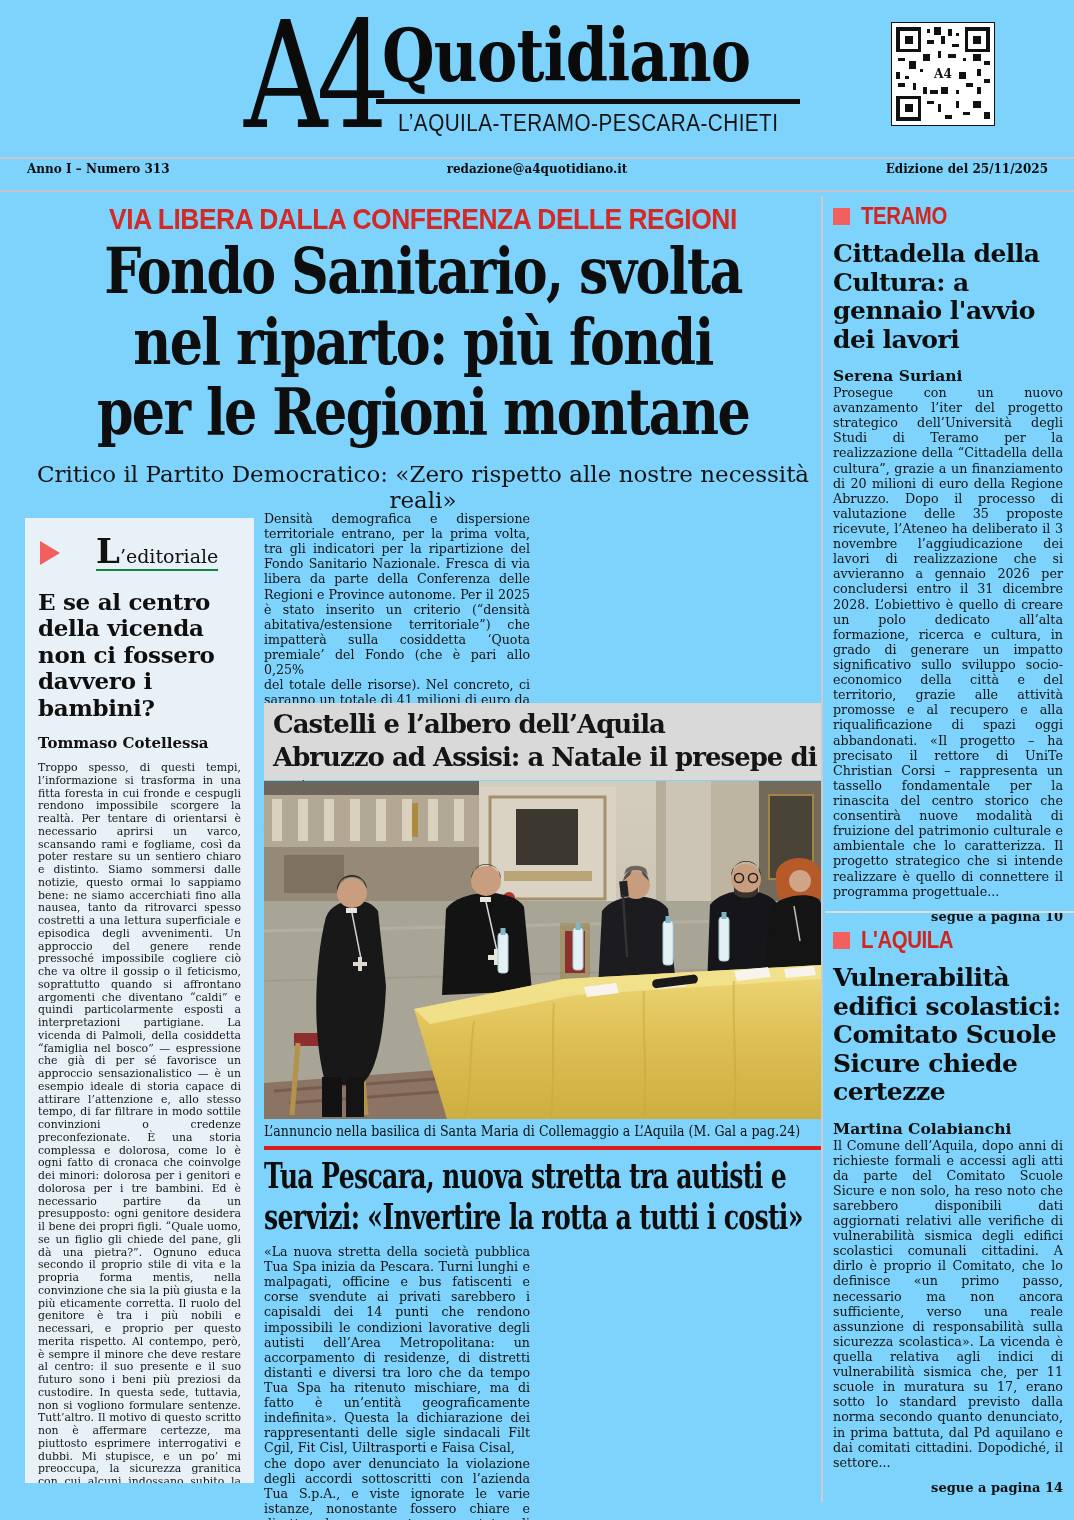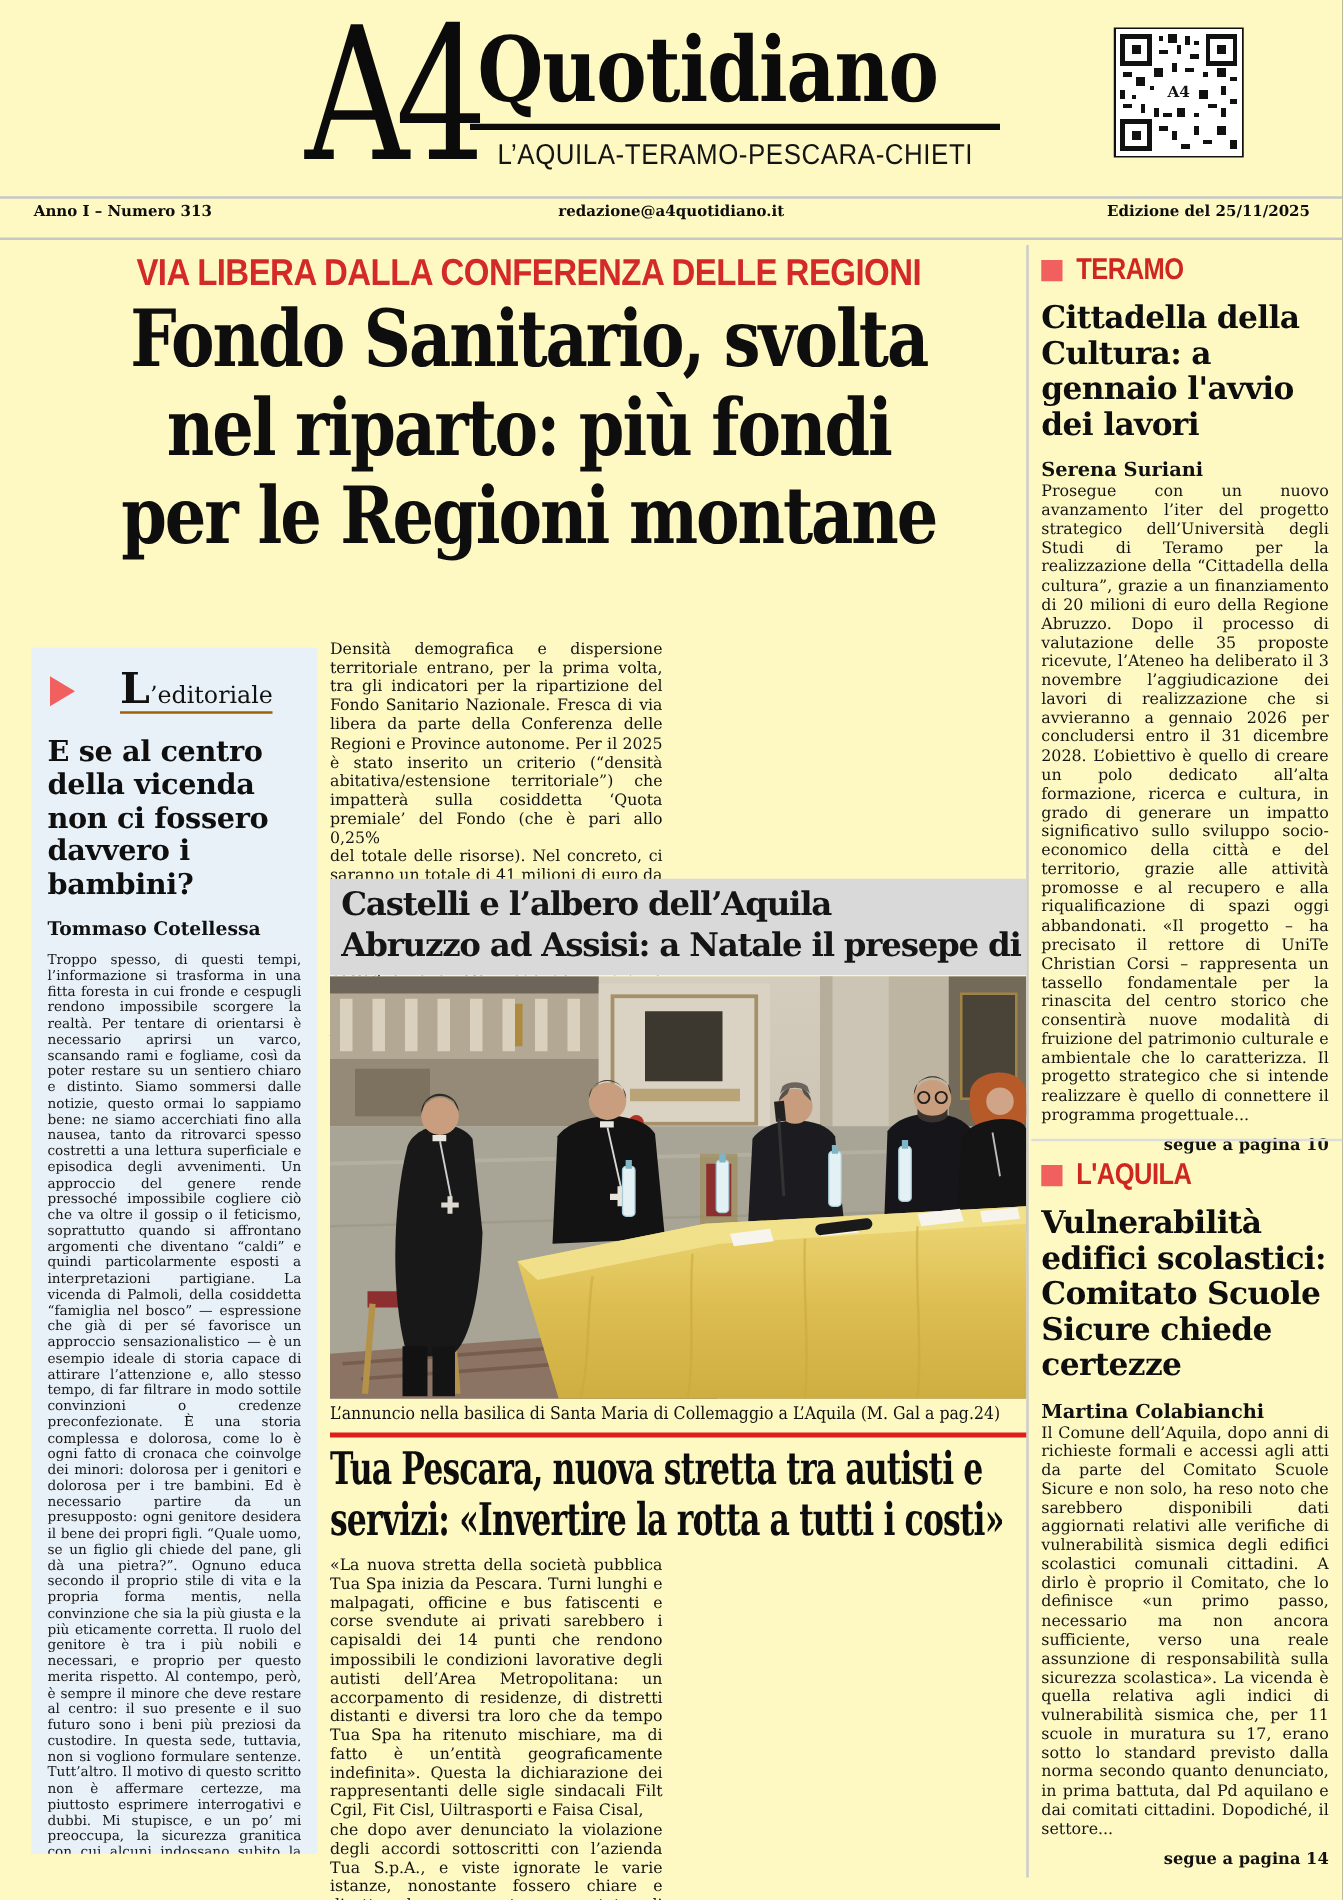--- a/index.html
+++ b/index.html
@@ -1,16 +1,16 @@
 <!DOCTYPE html>
 <html><head>
 <meta charset="utf-8">
 <style>
   html,body{margin:0;padding:0;background:#888;}
-  .page{position:relative;width:1074px;height:1520px;margin:0 auto;background:#fef9c3;overflow:hidden;
+  .page{position:relative;width:1074px;height:1520px;margin:0 auto;background:#7dd3fc;overflow:hidden;
         font-family:"DejaVu Serif",serif;color:#111;}
   .abs{position:absolute;}
 
   
   .logo-a4{left:244px;top:2px;font-size:148px;line-height:1;font-weight:400;letter-spacing:-14px;
            transform:scaleX(.78);transform-origin:0 0;color:#0b0b0b;}
   .masthead-rule{left:376px;top:99px;width:424px;height:5px;background:#0c0c0c;}
   .logo-quotidiano{left:382px;top:16px;font-size:72px;font-weight:700;letter-spacing:-1px;line-height:1.1;
            transform:scaleX(.84);transform-origin:0 0;color:#0b0b0b;white-space:nowrap;}
   .logo-tagline{left:398px;top:110px;font-family:"Liberation Sans",sans-serif;font-size:23px;letter-spacing:.5px;
@@ -56,21 +56,21 @@
 
   .tua-headline{left:264px;top:1155px;width:800px;transform:scaleX(.7);transform-origin:0 0;}
   .tua-line{display:block;font-size:36px;font-weight:700;letter-spacing:-1px;line-height:1.14;
             color:#0d0d0d;white-space:nowrap;}
 
   
   .editorial{left:25px;top:518px;width:229px;height:965px;background:#e9f1f8;box-sizing:border-box;
              padding:14px 13px 10px;overflow:hidden;}
   .ed-header{display:flex;align-items:center;gap:36px;padding:2px 0 8px 2px;}
   .tri{width:0;height:0;border-left:20px solid #f15f5f;border-top:12px solid transparent;border-bottom:12px solid transparent;}
-  .ed-word{border-bottom:2px solid #a16207;padding-bottom:1px;line-height:1;}
+  .ed-word{border-bottom:2px solid #15803d;padding-bottom:1px;line-height:1;}
   .ed-word .bigL{font-size:34px;font-weight:700;}
   .ed-word .rest{font-size:19px;}
   .ed-title{margin-top:10px;font-size:23px;font-weight:700;line-height:1.15;letter-spacing:-.3px;color:#0f0f0f;}
   .ed-author{margin-top:13px;font-size:15px;font-weight:700;}
   .ed-body{margin-top:10px;font-size:10.9px;line-height:1.17;text-align:justify;color:#161616;}
 
   
   .vsep{left:821px;top:196px;width:2px;height:1306px;background:#cccccc;}
   .right-sec{left:833px;width:230px;}
   .sec-teramo{top:202px;}
@@ -159,20 +159,21 @@
   <div class="abs hrule" style="top:157px"></div>
   <div class="abs infobar info-left">Anno I – Numero 313</div>
   <div class="abs infobar info-center">redazione@a4quotidiano.it</div>
   <div class="abs infobar info-right">Edizione del 25/11/2025</div>
   <div class="abs hrule" style="top:190px"></div>
 
   <div class="abs vsep"></div>
 
   <div class="abs kicker">VIA LIBERA DALLA CONFERENZA DELLE REGIONI</div>
   <div class="abs headline">Fondo Sanitario, svolta nel riparto: più fondi per le Regioni montane</div>
+  <div class="abs subhead">Critico il Partito Democratico: «Zero rispetto alle nostre necessità reali»</div>
 
   <div class="abs two-col lead-body">
     <div class="col">Densità demografica e dispersione territoriale entrano, per la prima volta, tra gli indicatori per la ripartizione del Fondo Sanitario Nazionale. Fresca di via libera da parte della Conferenza delle Regioni e Province autonome. Per il 2025 è stato inserito un criterio (“densità abitativa/estensione territoriale”) che impatterà sulla cosiddetta ‘Quota premiale’ del Fondo (che è pari allo 0,25%</div>
     <div class="col-divider"></div>
     <div class="col">
       <span>del totale delle risorse). Nel concreto, ci saranno un totale di 41 milioni di euro da distribuire tra quelle Regioni che soffrono lo spopolamento e hanno una prevalente condizione montana. Si tratta del primo risultato concreto di una battaglia che sta vedendo l’Abruzzo capofila e che ha trovato sponda anche nelle Regioni Basilicata...</span>
       <div class="byline-row">
         <span class="byline-name">Angelo Liberatore</span>
         <span class="seg">segue a pagina 2</span>
       </div>

